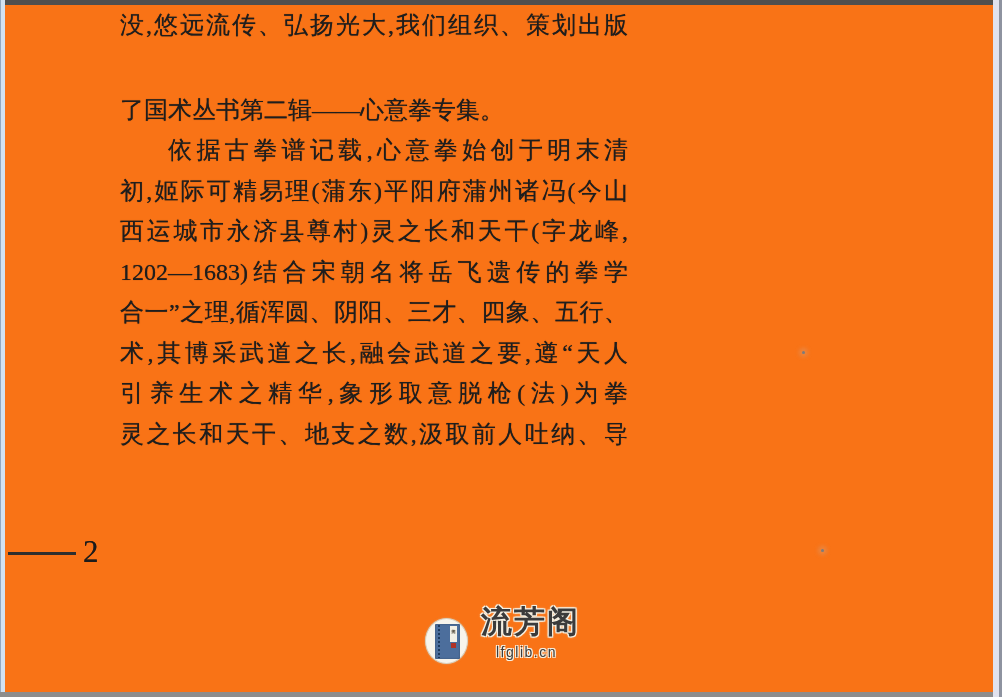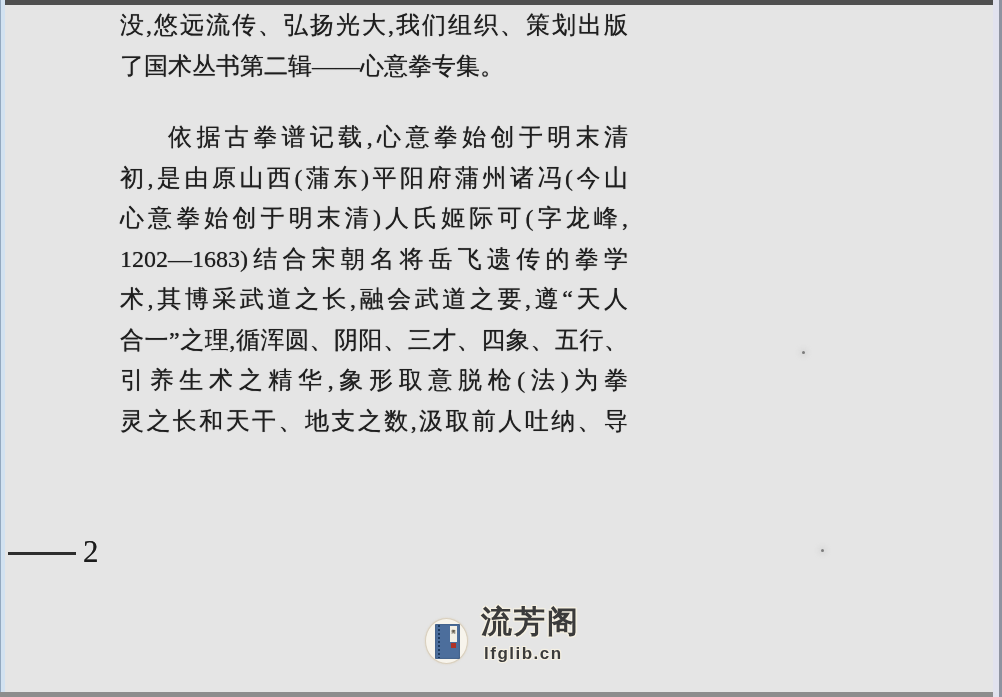--- a/index.html
+++ b/index.html
@@ -4,21 +4,21 @@
 <style>
   html, body { margin: 0; padding: 0; }
   body {
     width: 1002px; height: 697px;
     font-family: "Liberation Serif", "DejaVu Serif", serif;
     background: #ffffff;
   }
   .scan-page {
     position: relative;
     width: 1002px; height: 697px;
-    background: #e5e5e5;
+    background: #f97316;
     overflow: hidden;
   }
   
   .edge-top {
     position: absolute; left: 0; top: 0;
     width: 993px; height: 5px;
     background: #4f4f4f;
   }
   .edge-left {
     position: absolute; left: 0; top: 0;
@@ -52,22 +52,22 @@
   .line {
     height: 40.5px;
     line-height: 40.5px;
     font-size: 24px;
     white-space: nowrap;
     text-align: justify;
     text-align-last: justify;
     text-shadow: 0 0 0.7px rgba(20,20,20,0.75);
     letter-spacing: 0;
   }
-  .line.short { text-align-last: left; }
-  .line.indent { text-indent: 48px; margin-top: 31px; }
+  .line.short { text-align-last: left; margin-top: 44px; }
+  .line.indent { text-indent: 48px; }
   
   .pageno-rule {
     position: absolute;
     left: 8px; top: 552px;
     width: 68px; height: 3px;
     background: #2e2e2e;
   }
   .pageno {
     position: absolute;
     left: 83px; top: 534px;
@@ -134,23 +134,23 @@
     letter-spacing: 2px;
     color: #3b3b3b;
     font-family: "Liberation Serif", "DejaVu Serif", serif;
     text-shadow:
       0 0 2px #f6f1e3, 0 0 3px #f6f1e3,
       1px 1px 0 #f6f1e3, -1px -1px 0 #f6f1e3,
       1px -1px 0 #f6f1e3, -1px 1px 0 #f6f1e3;
   }
   .wm-domain {
     position: absolute;
-    left: 60px; top: 35px;
-    font-size: 17px;
-    font-weight: bold;
+    left: 72px; top: 35px;
+    font-size: 14px;
+    font-weight: normal;
     letter-spacing: 1.5px;
     color: #3b3b3b;
     font-family: "Liberation Sans", sans-serif;
     text-shadow:
       0 0 2px #f6f1e3,
       1px 1px 0 #f6f1e3, -1px -1px 0 #f6f1e3,
       1px -1px 0 #f6f1e3, -1px 1px 0 #f6f1e3;
   }
   
   .speck {
@@ -171,25 +171,25 @@
   <div class="edge-top"></div>
   <div class="edge-left"></div>
   <div class="edge-bottom"></div>
   <div class="edge-right-inner"></div>
   <div class="edge-right-outer"></div>
 
   <div class="text-block">
     <div class="line">没,悠远流传、弘扬光大,我们组织、策划出版</div>
     <div class="line short">了国术丛书第二辑——心意拳专集。</div>
     <div class="line indent">依据古拳谱记载,心意拳始创于明末清</div>
-    <div class="line">初,是由原山西(蒲东)平阳府蒲州诸冯(今山</div>
-    <div class="line">心意拳始创于明末清)人氏姬际可(字龙峰,</div>
+    <div class="line">初,姬际可精易理(蒲东)平阳府蒲州诸冯(今山</div>
+    <div class="line">西运城市永济县尊村)灵之长和天干(字龙峰,</div>
     <div class="line">1202—1683)结合宋朝名将岳飞遗传的拳学</div>
+    <div class="line">合一”之理,循浑圆、阴阳、三才、四象、五行、</div>
     <div class="line">术,其博采武道之长,融会武道之要,遵“天人</div>
-    <div class="line">合一”之理,循浑圆、阴阳、三才、四象、五行、</div>
     <div class="line">引养生术之精华,象形取意脱枪(法)为拳</div>
     <div class="line">灵之长和天干、地支之数,汲取前人吐纳、导</div>
   </div>
 
   <div class="pageno-rule"></div>
   <div class="pageno">2</div>
 
   <div class="watermark">
     <div class="wm-circle">
       <div class="wm-book">

